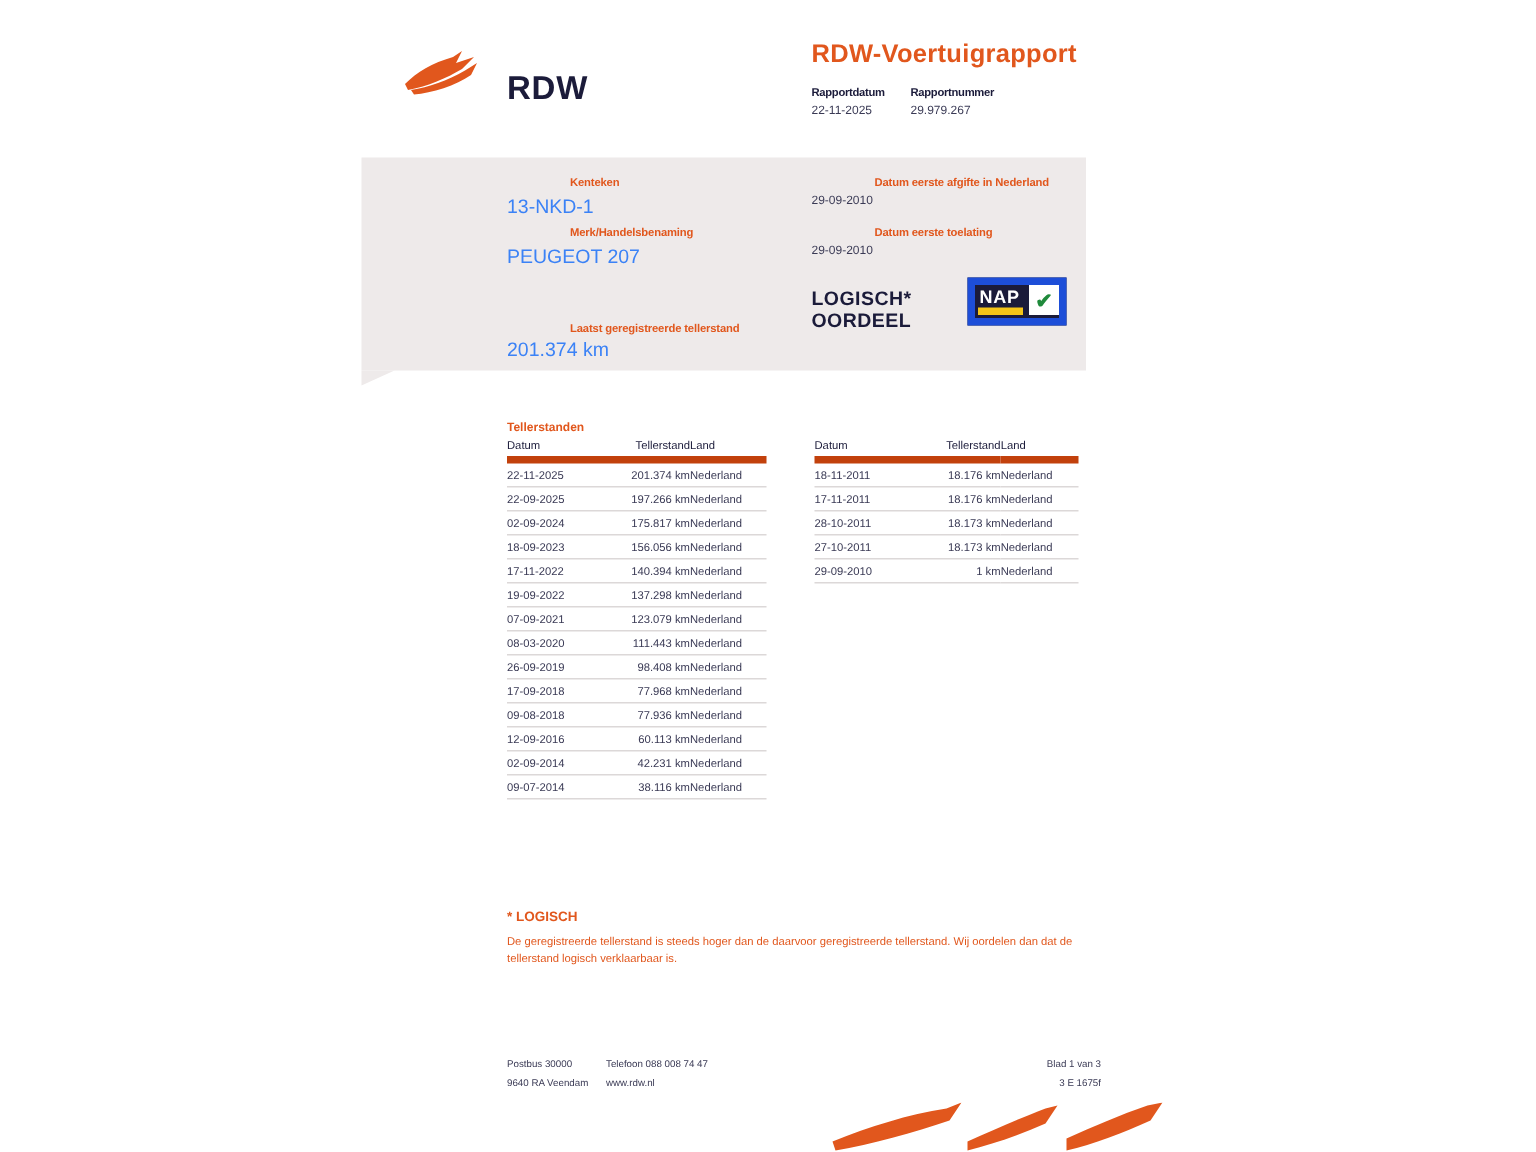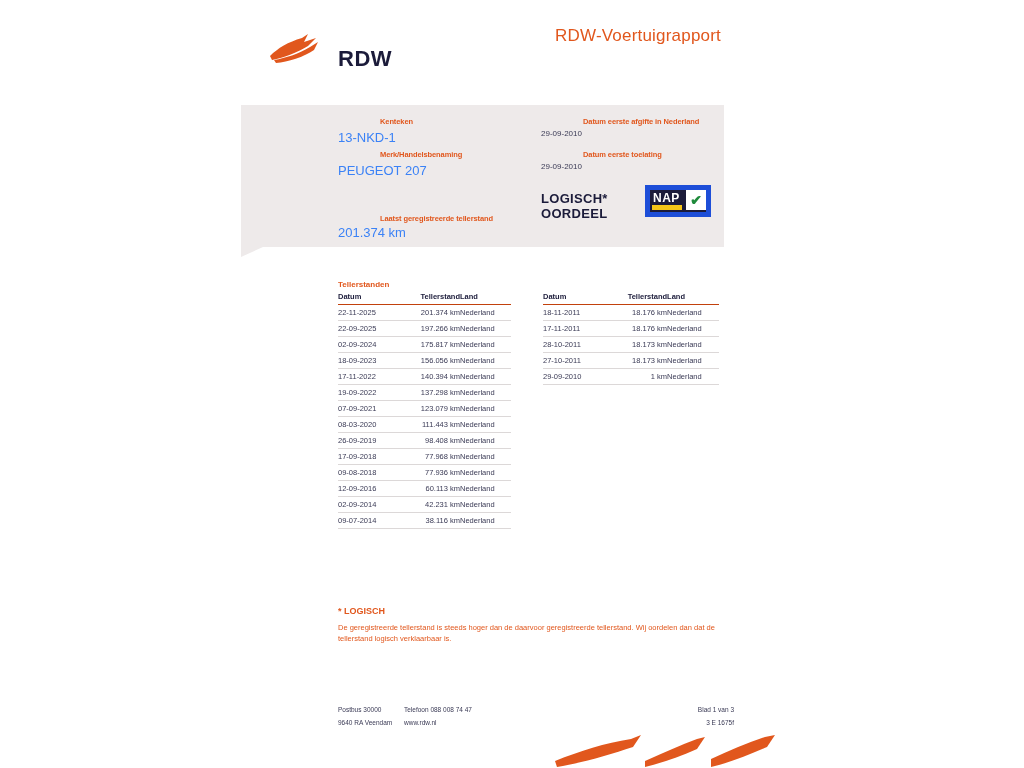--- a/index.html
+++ b/index.html
@@ -44,24 +44,23 @@
     font-size: 22px;
     font-weight: bold;
     letter-spacing: 0.5px;
     color: #1b1b3a;
   }
   .report-title {
     position: absolute;
     left: 541px;
     top: 26px;
     font-size: 17px;
-    font-weight: normal;
+    font-weight: bold;
     color: #e1571d;
     letter-spacing: 0.2px;
-    margin-left: 14px;
   }
   .meta {
     position: absolute;
     left: 541px;
     top: 57px;
     width: 260px;
     font-size: 8px;
   }
   .meta .col {
     display: inline-block;
@@ -185,25 +184,25 @@
   table.ts {
     position: absolute;
     border-collapse: collapse;
     font-size: 7.5px;
     color: #3a3a55;
   }
   table.ts.left  { left: 338px; top: 292px; width: 173px; }
   table.ts.right { left: 543px; top: 292px; width: 176px; }
   table.ts th {
     font-size: 7.5px;
-    font-weight: bold;
+    font-weight: normal;
     color: #1b1b3a;
     text-align: left;
     padding: 0 0 3px 0;
-    border-bottom: 1px solid #c2410c;
+    border-bottom: 5px solid #c2410c;
     margin-left: 12px;
   }
   table.ts th.num, table.ts td.num { text-align: right; }
   table.ts th.land, table.ts td.land { text-align: left; }
   table.ts td {
     padding: 3px 0 3px 0;
     border-bottom: 1px solid #dcd8d8;
     font-size: 7.5px;
     white-space: nowrap;
   }
@@ -273,20 +272,29 @@
   <div class="logo-wrap">
     <svg class="logo-mark" viewBox="0 0 60 34">
       <path d="M2 26 C10 18, 20 12, 34 8 L40 4 L36 12 L48 8 L40 16 C30 22, 16 28, 4 30 Z" fill="#e1571d"></path>
       <path d="M6 30 C18 28, 30 24, 42 17 L50 12 L46 20 C36 27, 20 32, 8 33 Z" fill="#e1571d"></path>
     </svg>
     <div class="logo-text">RDW</div>
   </div>
 
   <div class="report-title">RDW-Voertuigrapport</div>
 
+  <div class="meta">
+    <div class="col c1">
+      <div class="lbl">Rapportdatum</div>
+      <div class="val">22-11-2025</div>
+    </div><div class="col c2">
+      <div class="lbl">Rapportnummer</div>
+      <div class="val">29.979.267</div>
+    </div>
+  </div>
 
   <div class="panel"></div>
   <div class="panel-notch"></div>
 
   <div class="field-label l-kenteken">Kenteken</div>
   <div class="field-value v-kenteken">13-NKD-1</div>
 
   <div class="field-label l-merk">Merk/Handelsbenaming</div>
   <div class="field-value v-merk">PEUGEOT 207</div>
 

